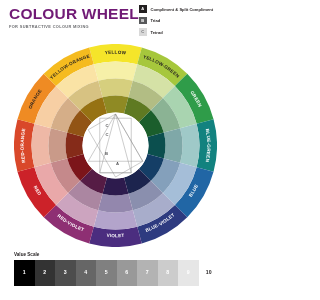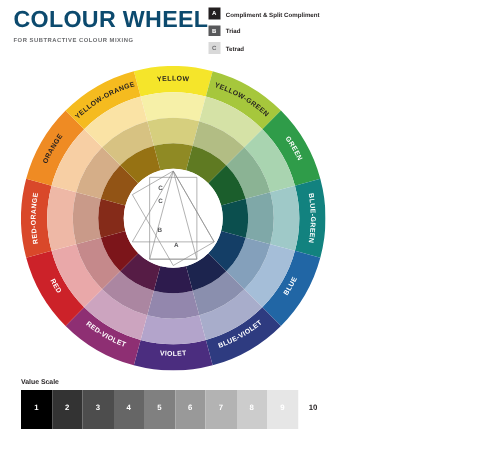--- a/index.html
+++ b/index.html
@@ -7,21 +7,21 @@
     width:231px;height:300px;overflow:hidden;background:#ffffff;
     font-family:"Liberation Sans",sans-serif;
     -webkit-font-smoothing:antialiased;
   }
   .page{position:relative;width:231px;height:300px;}
 
   
   .header{position:absolute;left:9px;top:6px;}
   .title{
     font-size:15.5px;font-weight:bold;letter-spacing:.2px;
-    color:#0c4a6e;line-height:1;white-space:nowrap;
+    color:#701a75;line-height:1;white-space:nowrap;
   }
   .subtitle{
     margin-top:2px;font-size:3.9px;font-weight:bold;letter-spacing:.35px;
     color:#6d6e71;white-space:nowrap;
   }
 
   
   .legend{position:absolute;right:4px;top:4px;width:88px;}
   .legend-row{display:flex;align-items:center;height:10px;margin-bottom:1.5px;}
   .legend-key{

